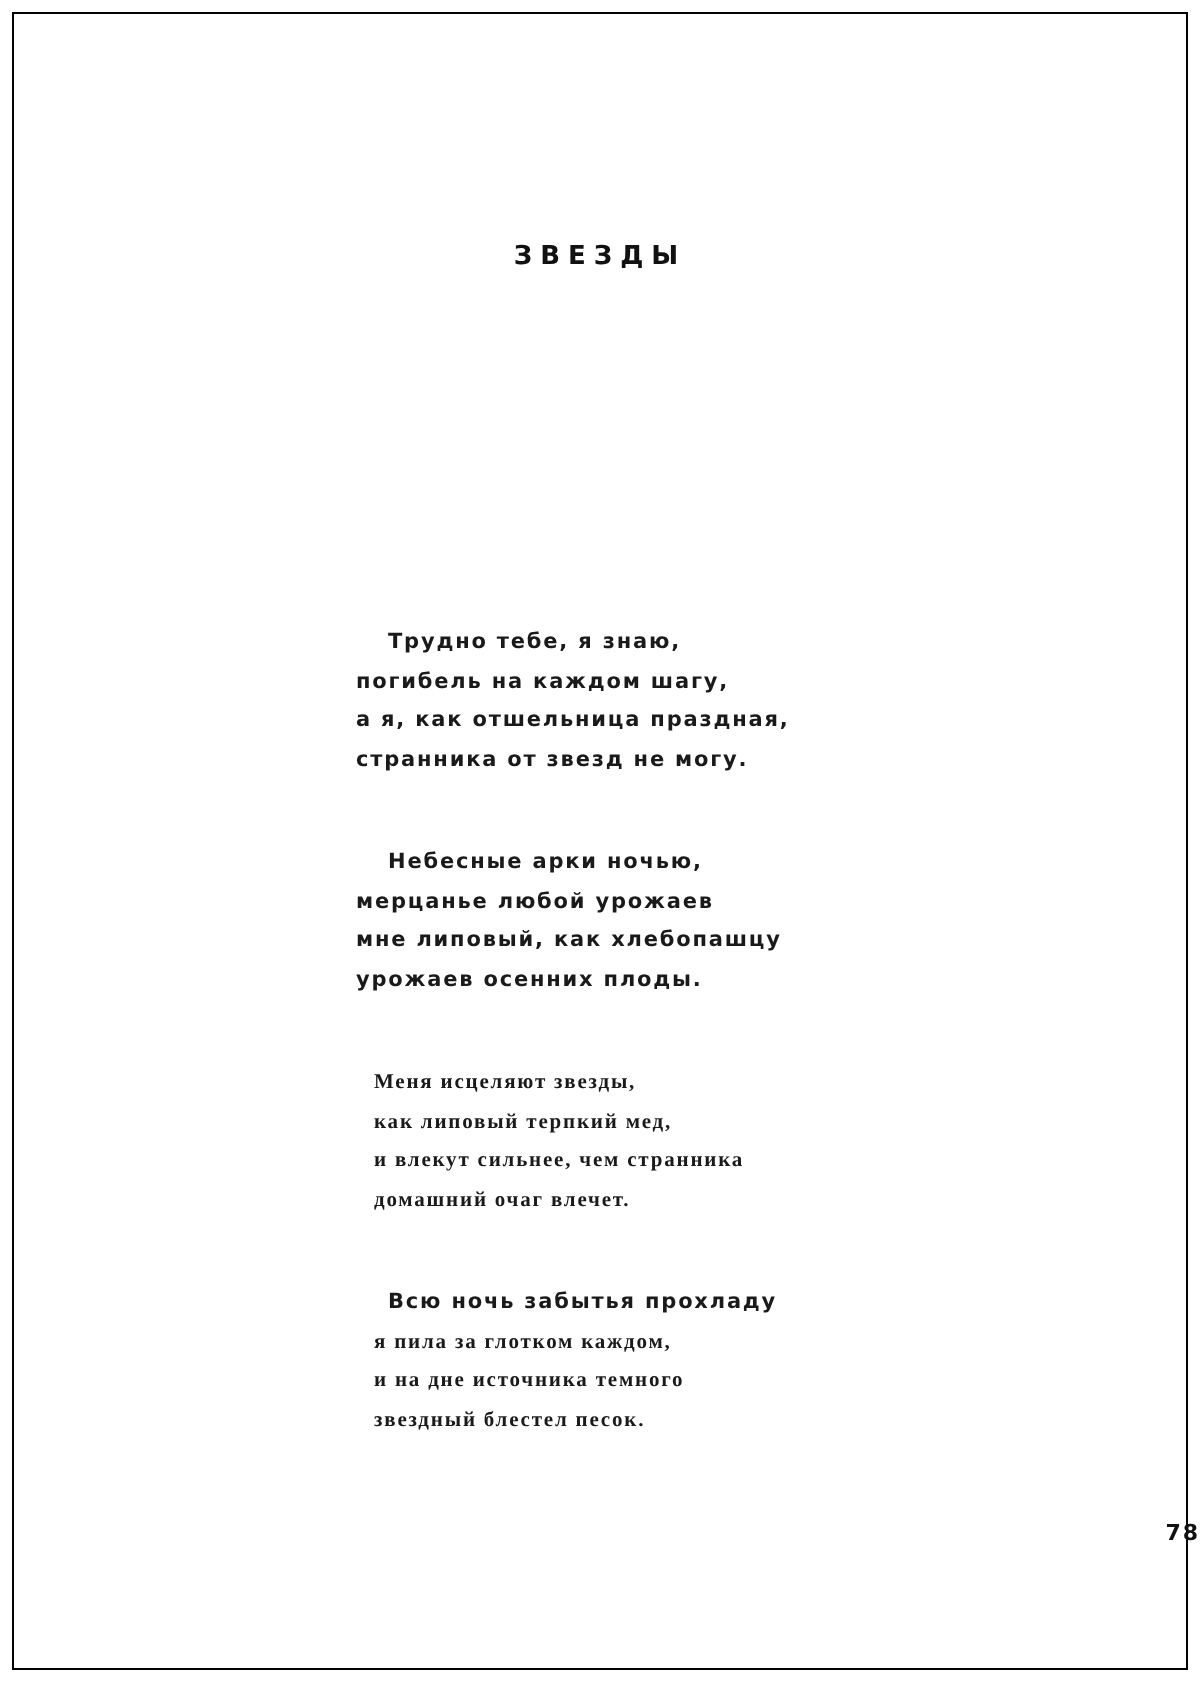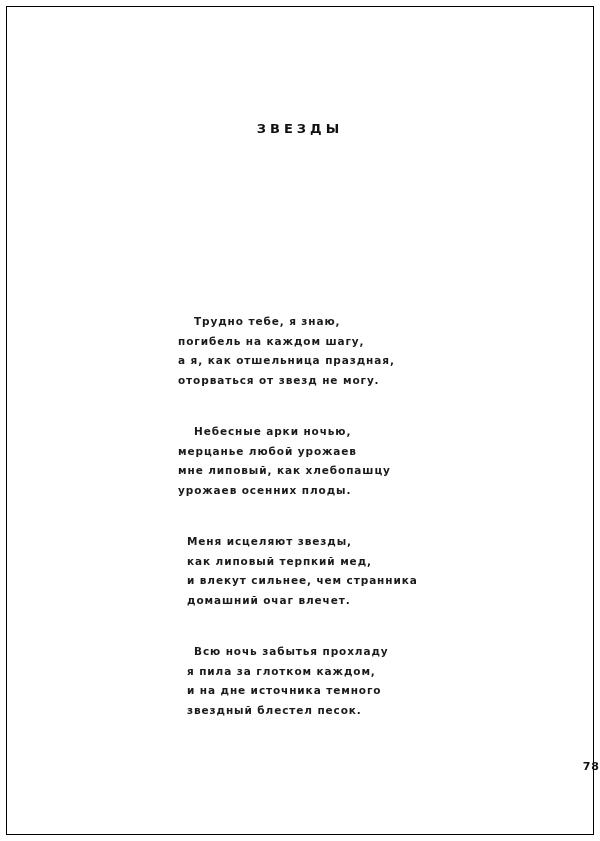--- a/index.html
+++ b/index.html
@@ -66,20 +66,21 @@
     letter-spacing: 0.9px;
     line-height: 19.5px;
     color: #1a1a1a;
     white-space: pre;
   }
   .stanza .line:first-child {
     margin-left: 16px;
   }
   .stanza .line.indent {
     margin-left: 9px;
+    font-family: Liberation Serif, serif;
   }
   .page-number {
     position: absolute;
     left: 0;
     top: 760px;
     width: 600px;
     text-align: right;
     font-family: "DejaVu Sans", sans-serif;
     font-weight: bold;
     font-size: 11px;
@@ -96,21 +97,21 @@
   <div class="content">
 
     <div class="poem-title">ЗВЕЗДЫ</div>
 
     <div class="stanzas">
 
       <div class="stanza">
         <div class="line">Трудно тебе, я знаю,</div>
         <div class="line">погибель на каждом шагу,</div>
         <div class="line">а я, как отшельница праздная,</div>
-        <div class="line">оторваться от звезд не могу.</div>
+        <div class="line">странника от звезд не могу.</div>
       </div>
 
       <div class="stanza">
         <div class="line">Небесные арки ночью,</div>
         <div class="line">мерцанье любой урожаев</div>
         <div class="line">мне липовый, как хлебопашцу</div>
         <div class="line">урожаев осенних плоды.</div>
       </div>
 
       <div class="stanza">

